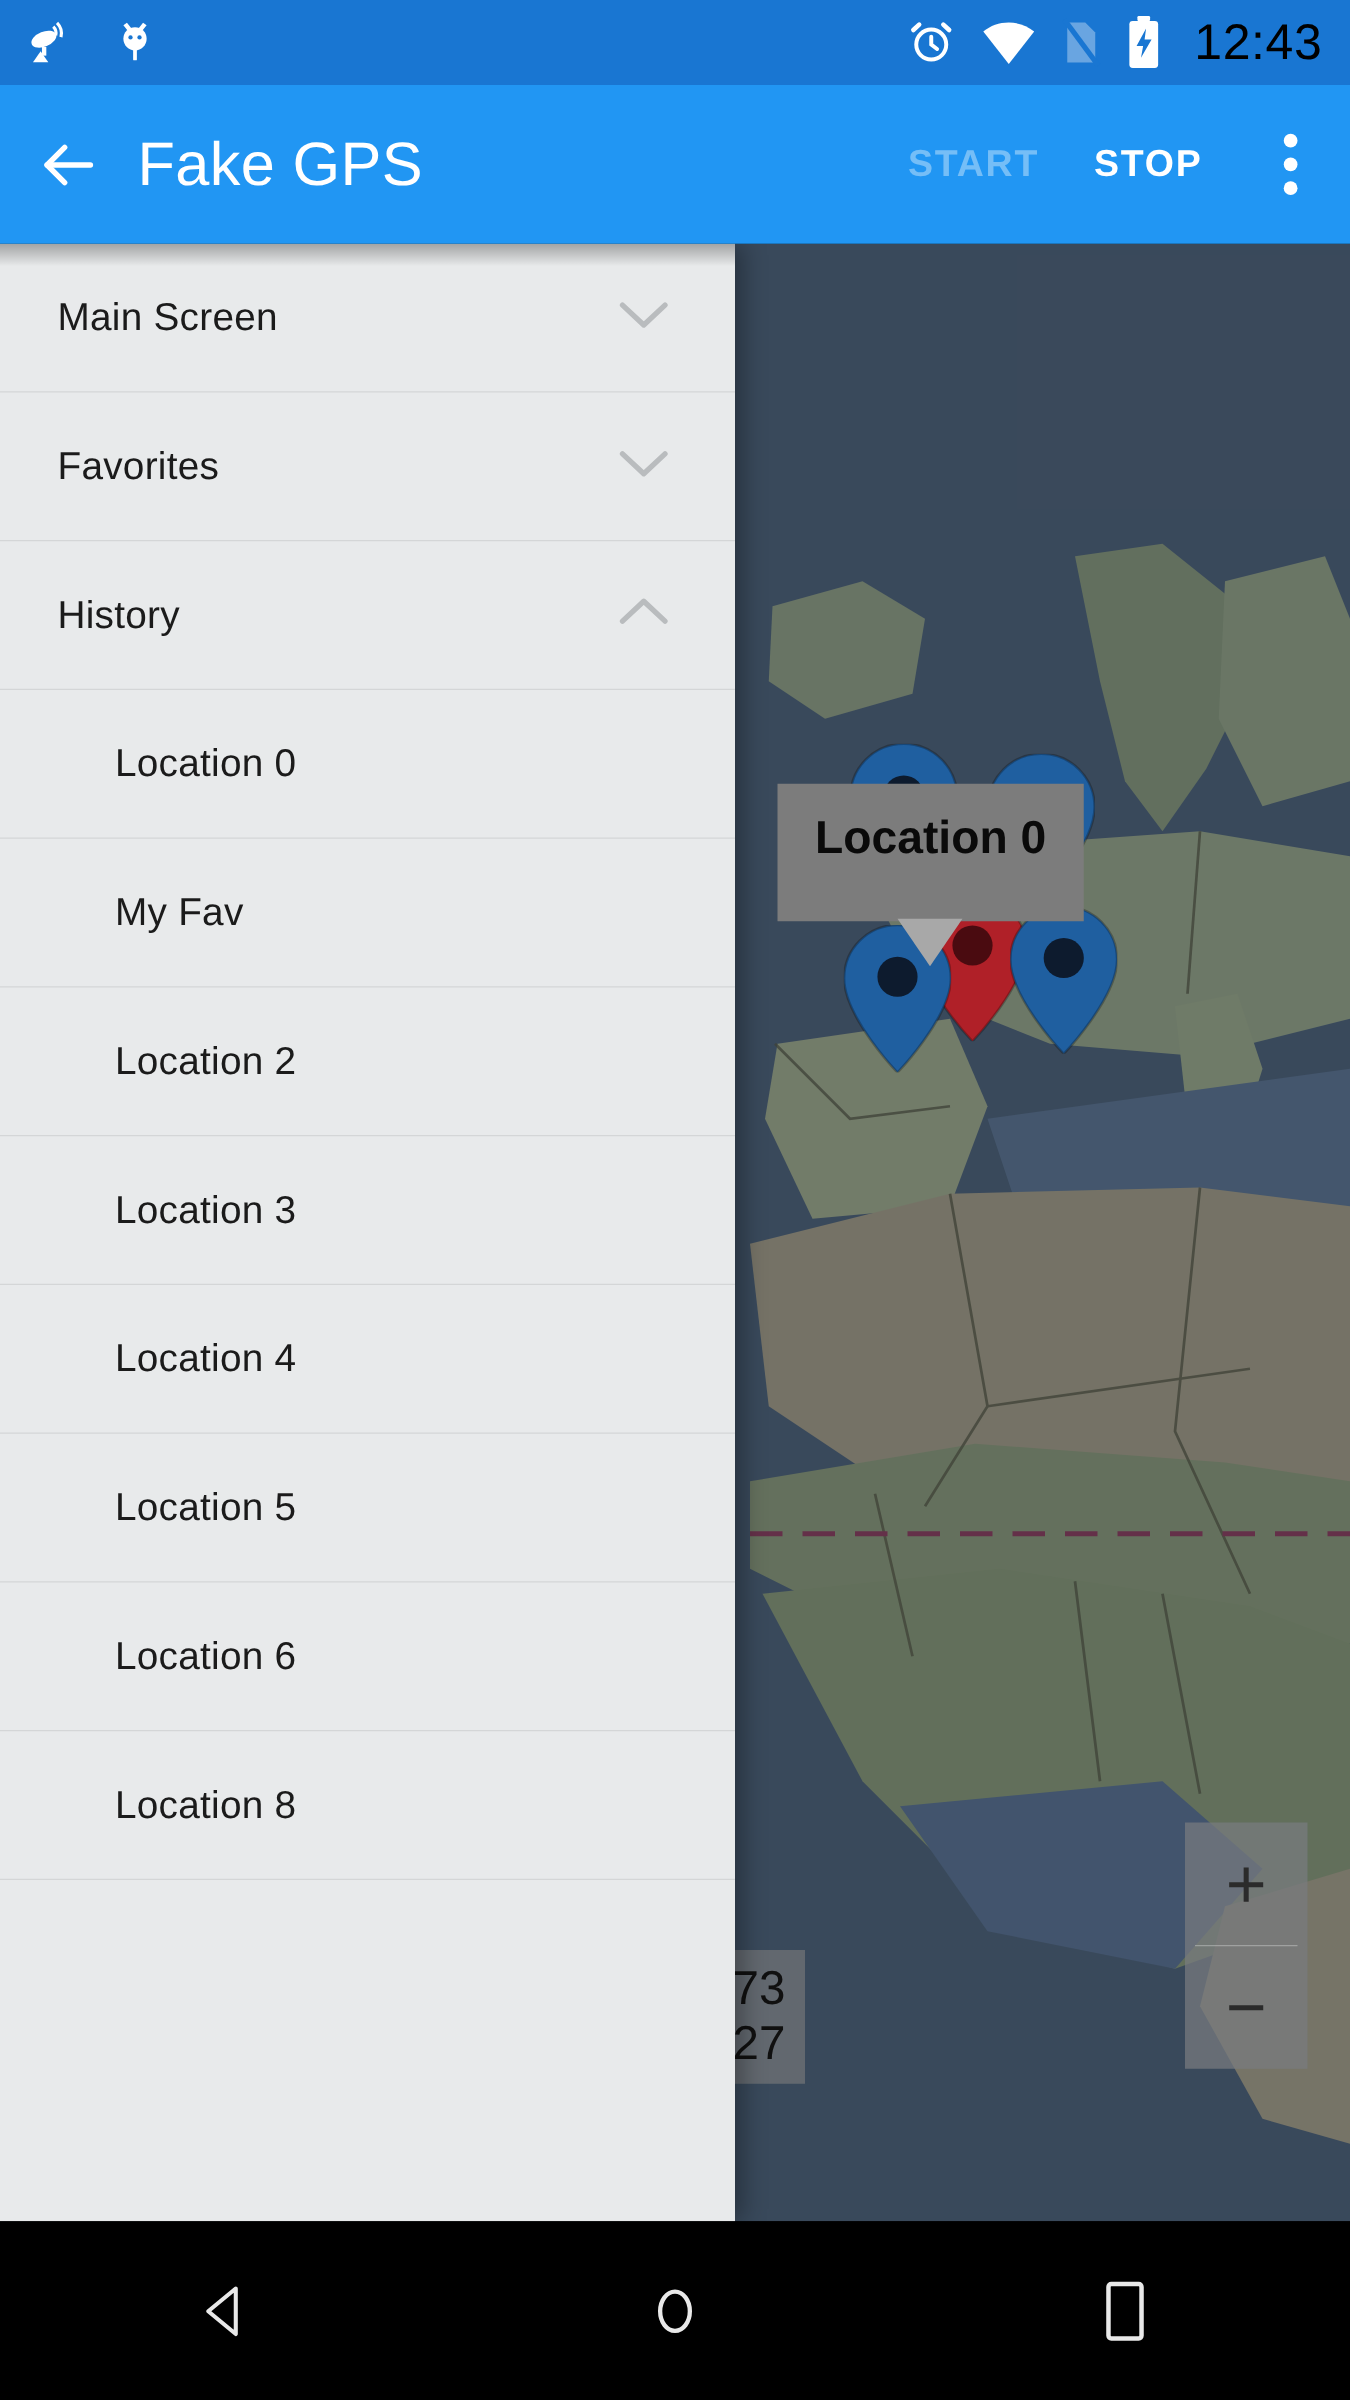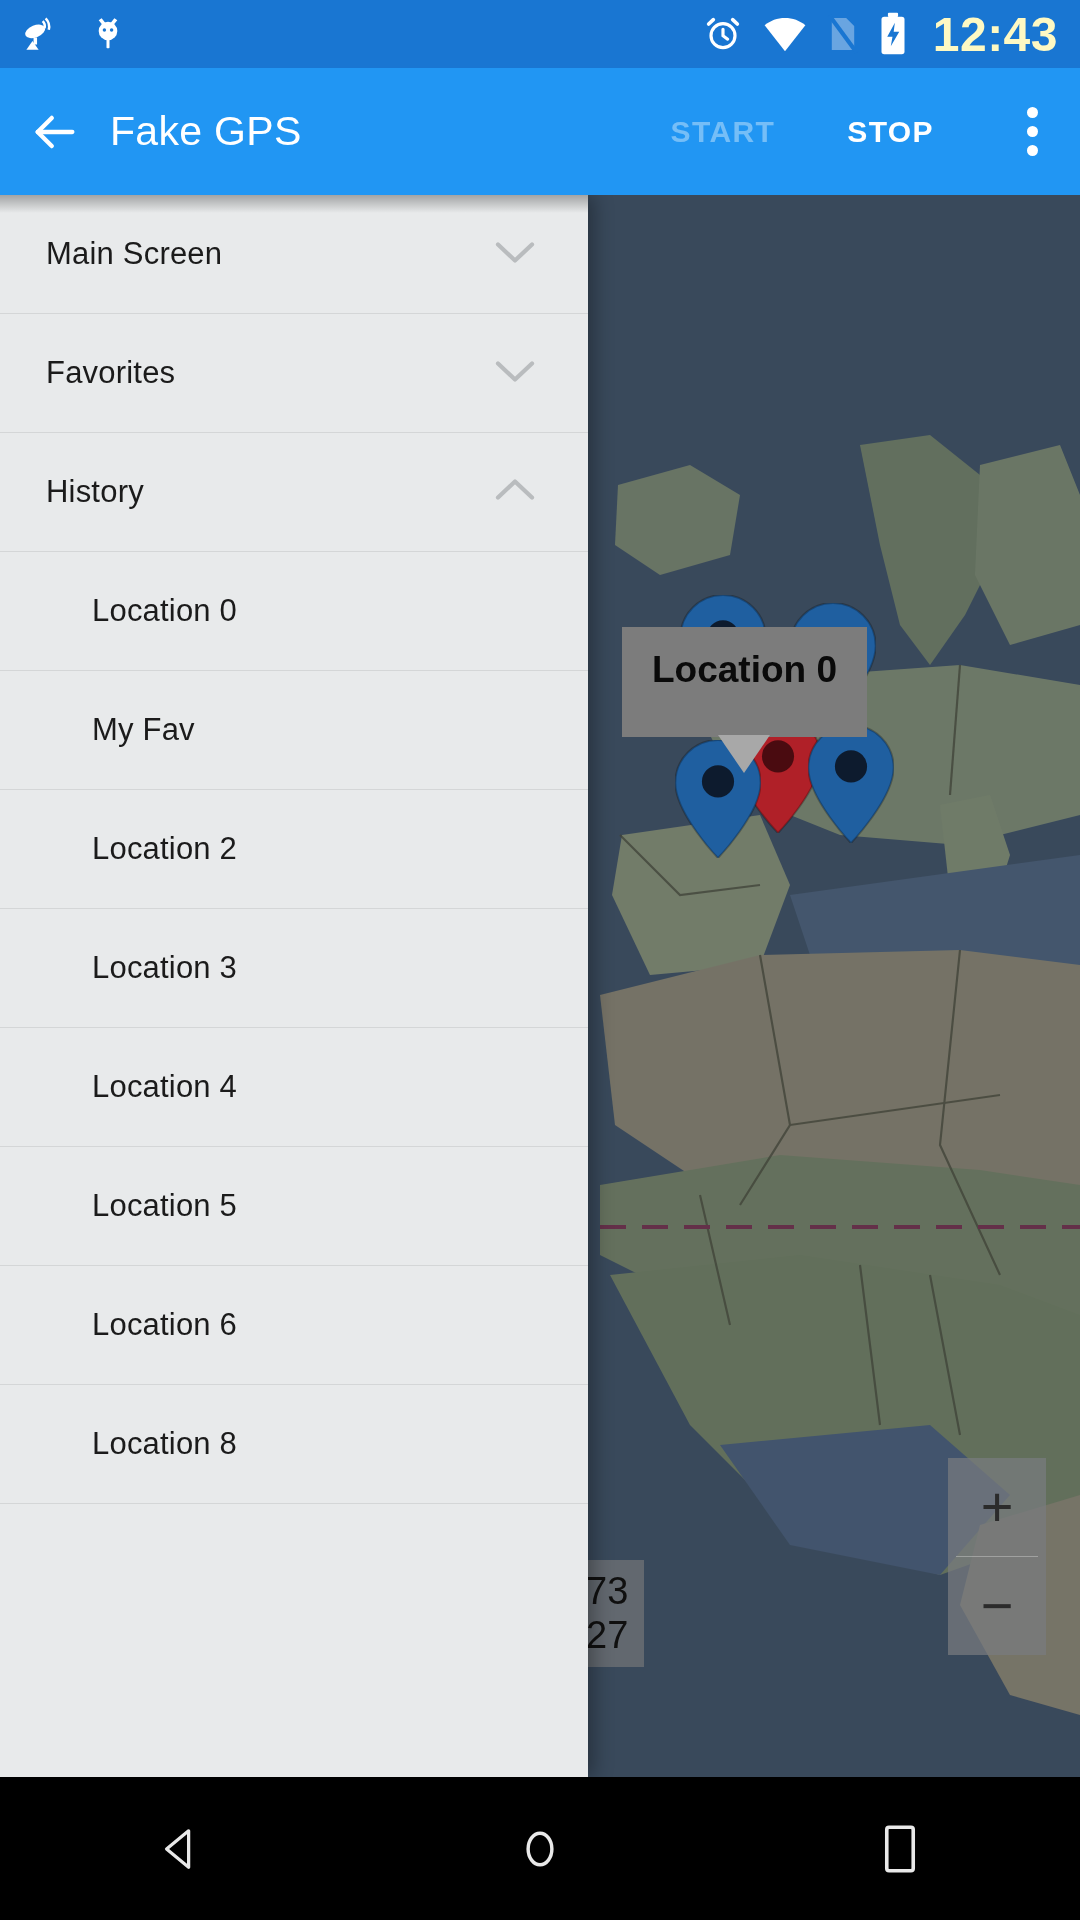--- a/index.html
+++ b/index.html
@@ -12,31 +12,31 @@
   #screen { position:relative; width:1080px; height:1920px; overflow:hidden; }
 
   
   .statusbar {
     position:absolute; top:0; left:0; width:1080px; height:68px;
     background:#1976d2; display:flex; align-items:center;
     padding:0 22px; z-index:60;
   }
   .sb-left { display:flex; align-items:center; gap:26px; }
   .sb-right { margin-left:auto; display:flex; align-items:center; gap:20px; }
-  .sb-time { color:#fef9c3; font-size:48px; font-weight:700; letter-spacing:.5px; margin-left:6px; }
+  .sb-time { color:#000000; font-size:40px; font-weight:400; letter-spacing:.5px; margin-left:6px; }
   .sb-icon { display:block; }
 
   
   .appbar {
     position:absolute; top:68px; left:0; width:1080px; height:127px;
     background:#2196f3; display:flex; align-items:center; z-index:50;
   }
   .back-btn { width:110px; display:flex; align-items:center; justify-content:center; }
-  .app-title { color:#fff; font-size:41px; font-weight:400; letter-spacing:.3px; }
-  .appbar-actions { margin-left:auto; display:flex; align-items:center;gap:28px; }
+  .app-title { color:#fff; font-size:49px; font-weight:400; letter-spacing:.3px; }
+  .appbar-actions { margin-left:auto; display:flex; align-items:center; }
   .act-btn {
     color:#fff; font-size:30px; font-weight:700; letter-spacing:1.4px;
     padding:0 22px; background:none; border:none;
     font-family:"Liberation Sans", sans-serif;
   }
   .act-btn.disabled { color:rgba(255,255,255,.38); }
   .overflow-btn { width:96px; display:flex; flex-direction:column;
     align-items:center; justify-content:center; gap:8px; }
   .dot { width:11px; height:11px; border-radius:50%; background:#fff; }
 

